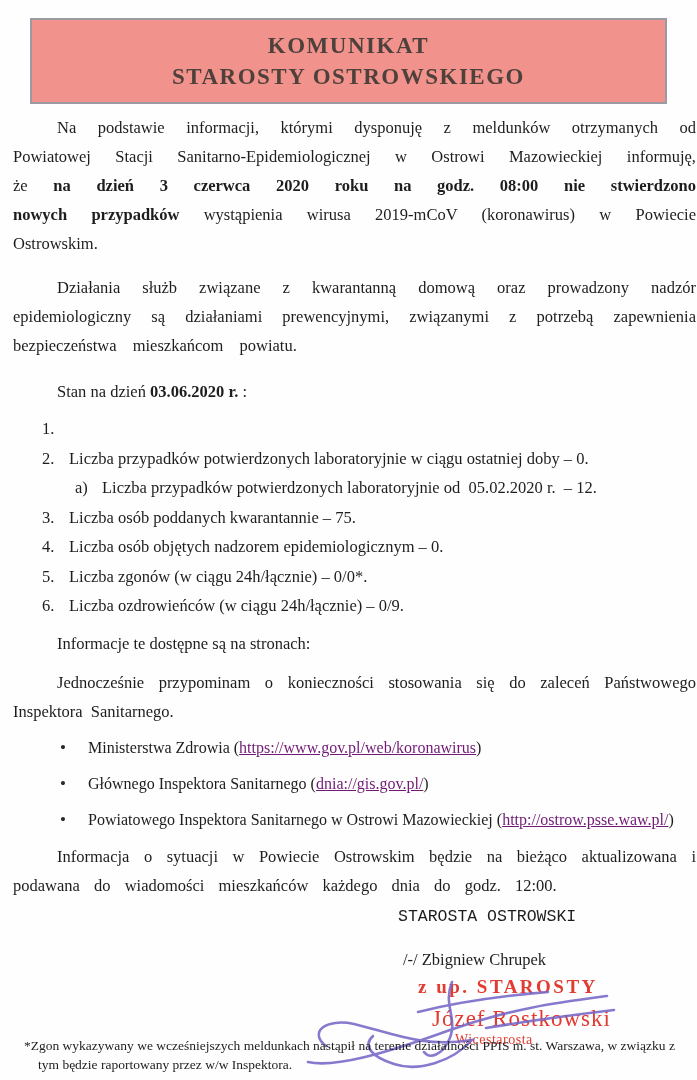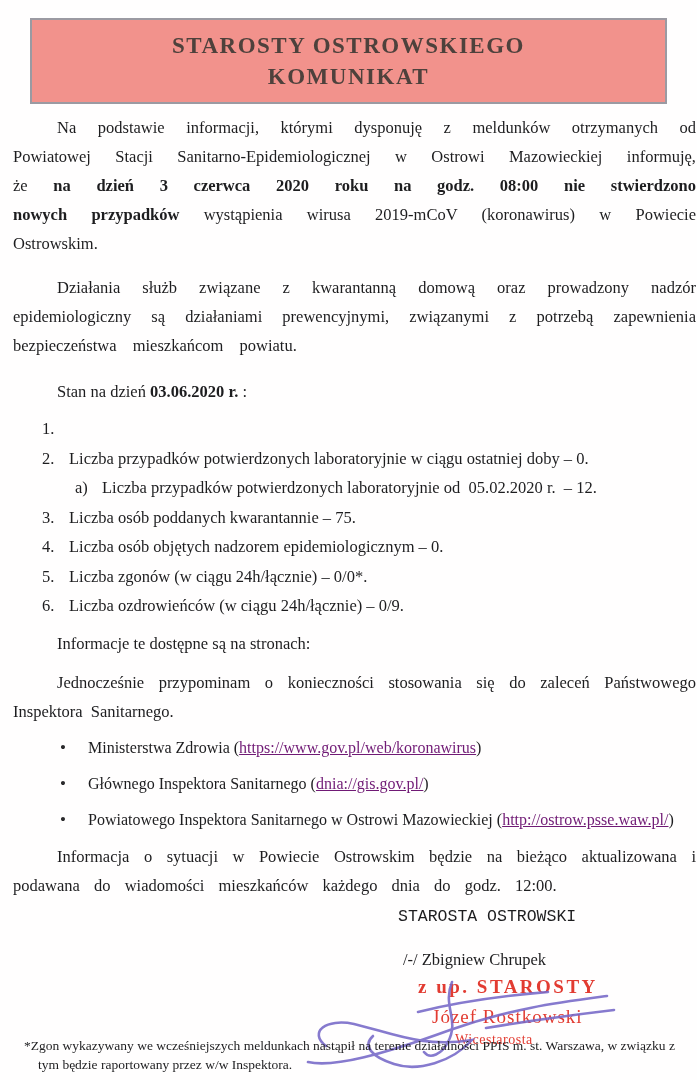--- a/index.html
+++ b/index.html
@@ -38,38 +38,38 @@
   
   .bullets { margin:2px 0 0 60px; font-size:16px; }
   .bullet-row { display:flex; align-items:baseline; line-height:29px; margin-top:7px; white-space:nowrap; }
   .blt { flex:0 0 28px; font-size:17px; color:#2a2a2c; }
   a.link { color:#701a75; text-decoration:underline; cursor:pointer; }
   
   .sig-office { margin-top:2px; padding-left:398px; font-size:16.5px; line-height:29px;font-family:Liberation Mono, monospace; }
   .sig-name   { margin-top:14px; padding-left:403px; font-size:16.5px; line-height:29px; }
   .stamp-area { position:relative; height:100px; }
   .stamp-l1 { position:absolute; left:418px; top:2px;  color:#e23b31; font-weight:bold; font-size:19px;   letter-spacing:2.5px; }
-  .stamp-l2 { position:absolute; left:432px; top:32px; color:#e23b31; font-size:19px;   letter-spacing:1px; }
+  .stamp-l2 { position:absolute; left:432px; top:32px; color:#e23b31; font-size:23px;   letter-spacing:1px; }
   .stamp-l3 { position:absolute; left:455px; top:58px; color:#e23b31; font-size:14px; letter-spacing:0.5px; }
   .ink-svg  { position:absolute; left:300px; top:-8px; width:330px; height:112px; pointer-events:none; }
   
   .footnote {
     position:absolute; top:1036px; left:24px; right:8px;
     font-size:13.5px; line-height:19px;
     padding-left:14px; text-indent:-14px;
   }
 </style>
 </head>
 <body>
 
 <div class="page">
 
   <div class="notice-box">
+    <div class="notice-title">KOMUNIKAT</div>
     <div class="notice-title">STAROSTY OSTROWSKIEGO</div>
-    <div class="notice-title">KOMUNIKAT</div>
   </div>
 
   <p class="para justify ind ws-wide mt9"><span>Na podstawie informacji, którymi dysponuję z meldunków otrzymanych od Powiatowej Stacji Sanitarno-Epidemiologicznej w Ostrowi Mazowieckiej informuję, że </span><b>na dzień 3 czerwca 2020 roku na godz. 08:00 nie stwierdzono nowych przypadków</b><span> wystąpienia wirusa 2019-mCoV (koronawirus) w Powiecie Ostrowskim.</span></p>
 
   <p class="para justify ind ws-med mt15">Działania służb związane z kwarantanną domową oraz prowadzony nadzór epidemiologiczny są działaniami prewencyjnymi, związanymi z potrzebą zapewnienia bezpieczeństwa mieszkańcom powiatu.</p>
 
   <p class="para ind mt17"><span>Stan na dzień </span><b>03.06.2020 r.</b><span> :</span></p>
 
   <div class="stats">
     <div class="stat-row">

